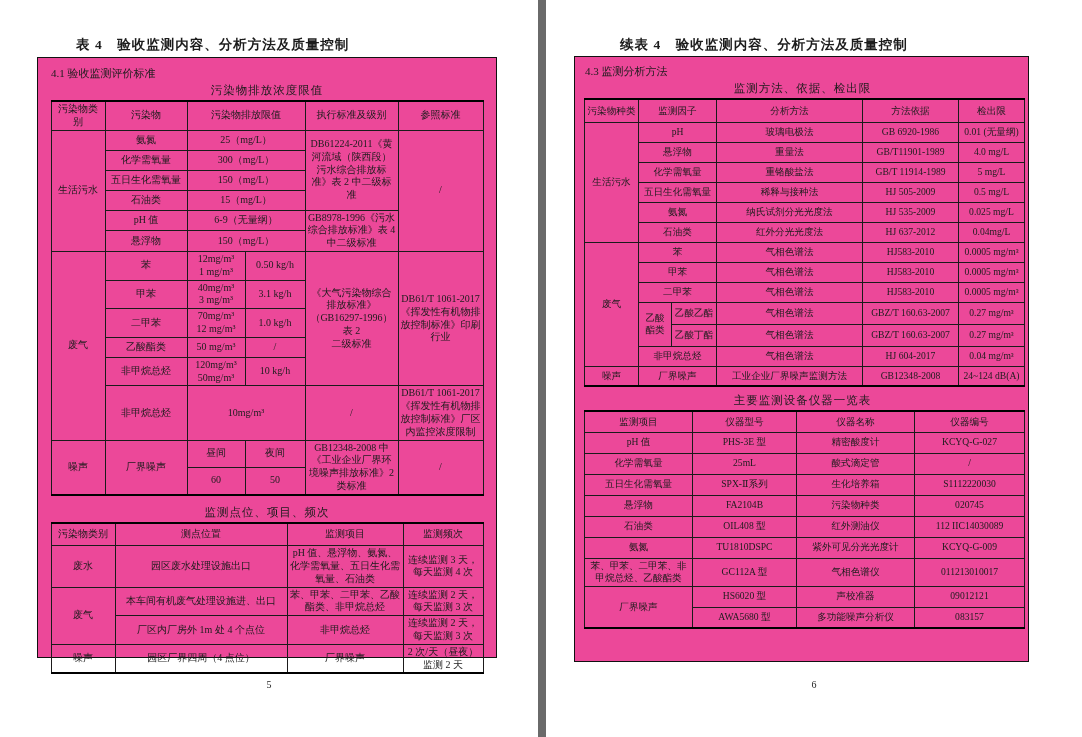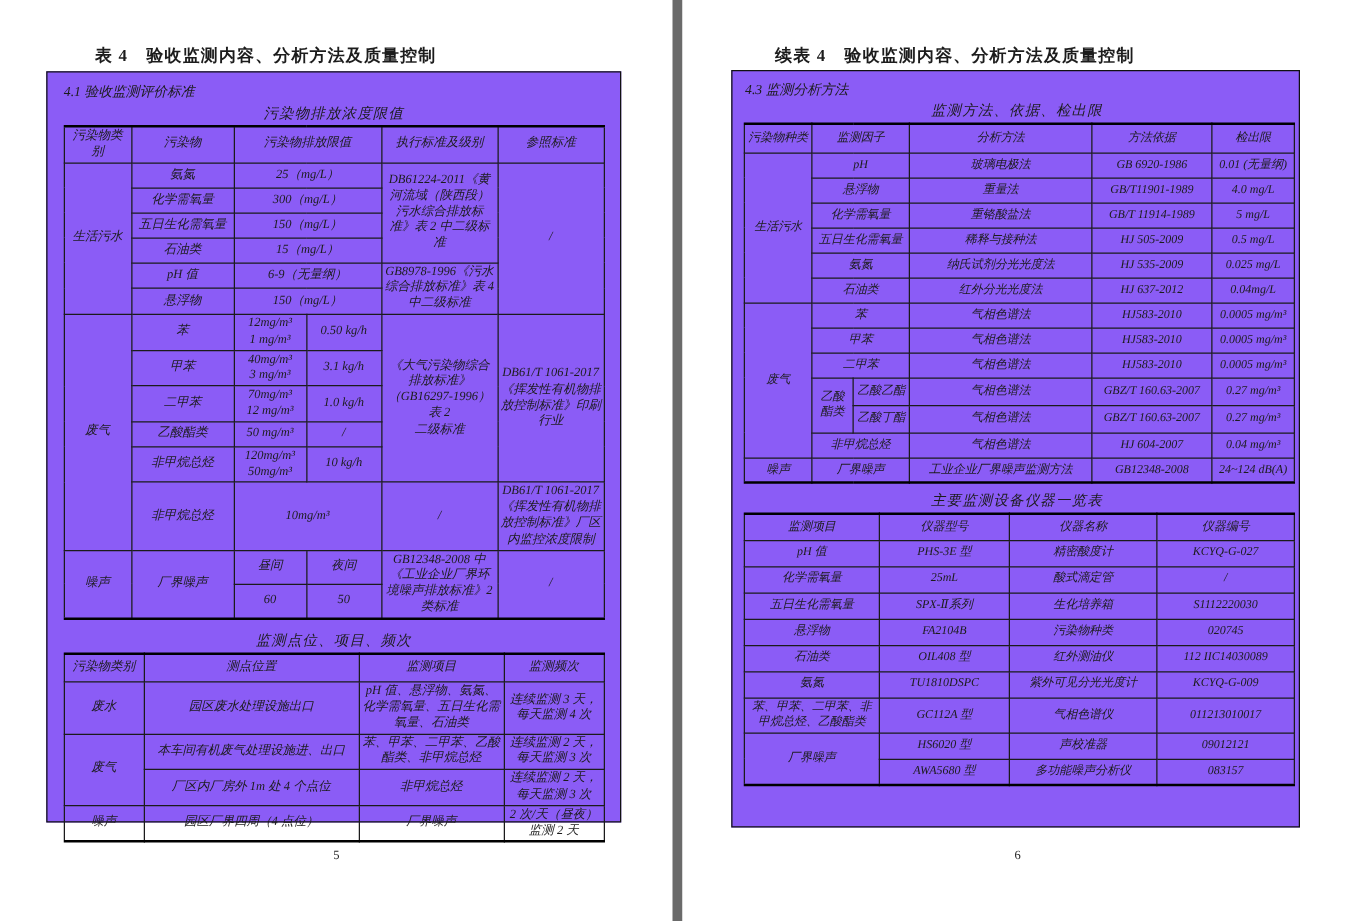--- a/index.html
+++ b/index.html
@@ -8,23 +8,23 @@
     font-family:"Liberation Serif","DejaVu Serif",serif;color:#1c1c1c;
     overflow:hidden;
   }
   .page{position:absolute;top:0;height:737px;background:#ffffff;}
   .page-left{left:0;width:538px;}
   .page-right{left:546px;width:536px;}
   .page-divider{position:absolute;top:0;left:538px;width:8px;height:737px;background:#6a6a6a;}
   .doc-title{position:absolute;font-size:13.5px;font-weight:bold;letter-spacing:1px;white-space:nowrap;text-align:center;}
   .page-left .doc-title{left:76px;top:36px;}
   .page-right .doc-title{left:74px;top:36px;}
-  .outer-box{position:absolute;border:1.5px solid #111;background:#8b5cf6;box-sizing:border-box;font-style:italic;}
+  .outer-box{position:absolute;border:1.5px solid #111;background:#ec4899;box-sizing:border-box;}
   .page-left .outer-box{left:37px;top:57px;width:460px;height:601px;padding:5px 12px 0 12px;}
-  .page-right .outer-box{left:39px;top:56px;width:455px;height:606px;padding:4px 7px 0 9px;}
+  .page-right .outer-box{left:28px;top:56px;width:455px;height:606px;padding:4px 7px 0 9px;}
   .sec-heading{font-size:11px;margin:3px 0 2px 1px;}
   .tbl-subtitle{font-size:11.5px;text-align:center;margin:1px 0 2px 0;letter-spacing:1px;}
   table{border-collapse:collapse;table-layout:fixed;margin:0 auto;
         border-top:2.2px solid #000;border-bottom:2.2px solid #000;}
   th,td{border:1px solid #1b1b1b;font-weight:normal;text-align:center;vertical-align:middle;
         font-size:10px;line-height:1.28;padding:1px 2px;white-space:pre-line;
         overflow:hidden;}
   .t43 th,.t43 td,.t44 th,.t44 td{font-size:9.6px;}
   .t41{width:432px;}
   .t42{width:432px;margin-top:2px;}
@@ -285,21 +285,21 @@
       </tr>
       <tr style="height:22px">
         <td>乙酸丁酯</td>
         <td>气相色谱法</td>
         <td>GBZ/T 160.63-2007</td>
         <td>0.27 mg/m³</td>
       </tr>
       <tr style="height:20px">
         <td colspan="2">非甲烷总烃</td>
         <td>气相色谱法</td>
-        <td>HJ 604-2007</td>
+        <td>HJ 604-2017</td>
         <td>0.04 mg/m³</td>
       </tr>
       <tr style="height:20px">
         <td>噪声</td>
         <td colspan="2">厂界噪声</td>
         <td>工业企业厂界噪声监测方法</td>
         <td>GB12348-2008</td>
         <td>24~124 dB(A)</td>
       </tr>
     </tbody>

